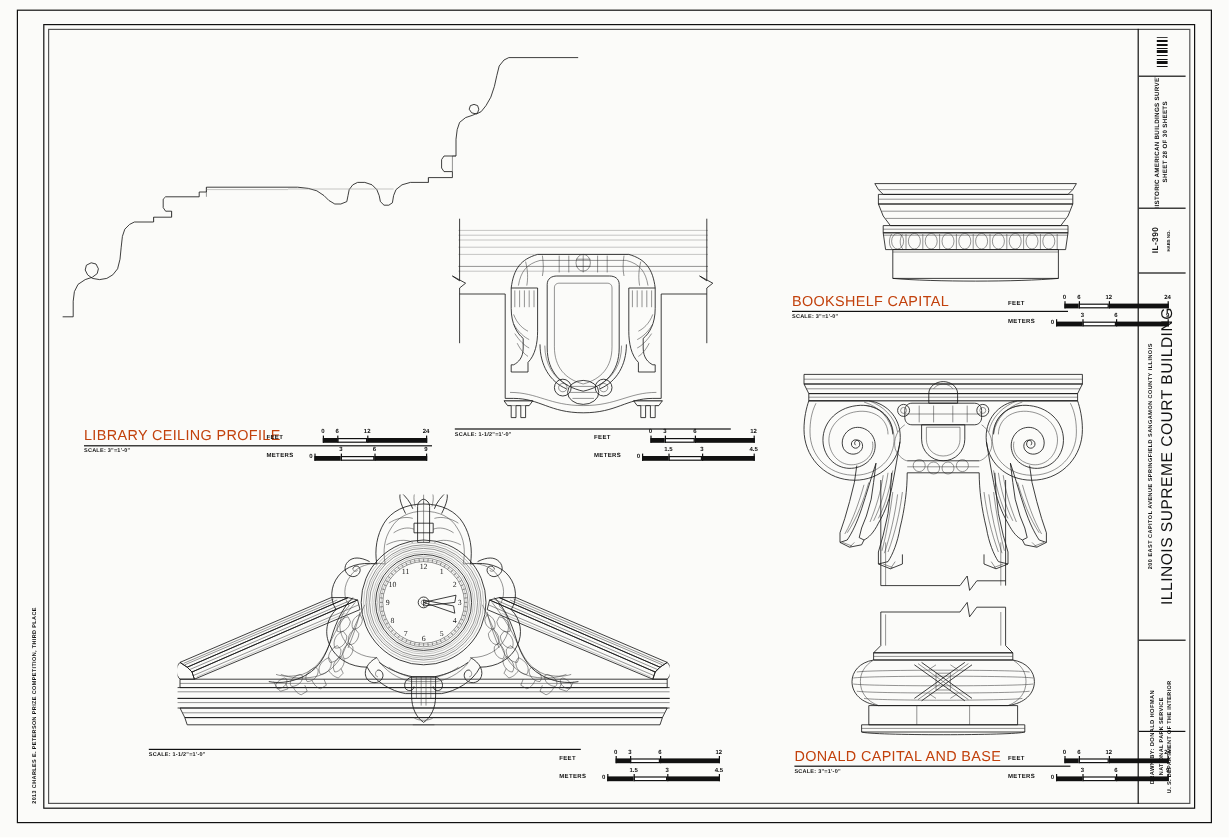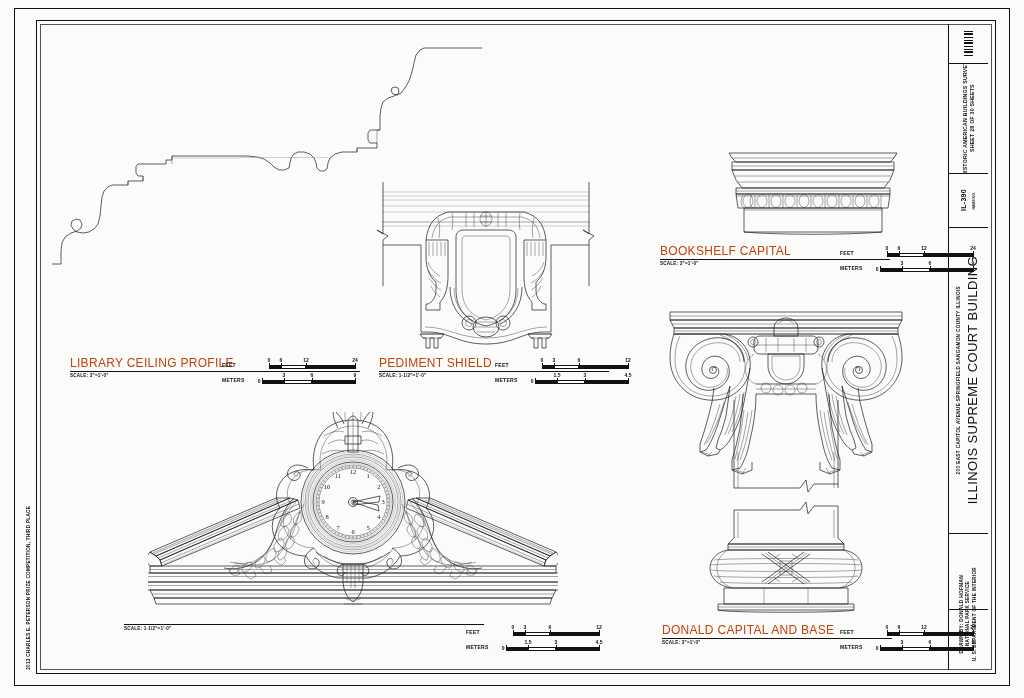--- a/index.html
+++ b/index.html
@@ -372,21 +372,20 @@
       <circle class="ln-thin" cx="127" cy="141" r="3.5"></circle>
 
       <path class="ln" d="M44 152 L68 152 L65 156 L62 156 L62 166 L58 166 L58 156 L54 156 L54 166 L50 166 L50 156 L47 156 Z"></path>
       <path class="ln-thin" d="M44 152 L68 152 M47 156 L65 156"></path>
       <path class="ln" d="M152 152 L176 152 L173 156 L170 156 L170 166 L166 166 L166 156 L162 156 L162 166 L158 166 L158 156 L155 156 Z"></path>
       <path class="ln-thin" d="M152 152 L176 152 M155 156 L173 156"></path>
     </svg>
   </div>
 
   <div class="caption" style="left:379px; top:356px; width:230px;">
-    <div class="cap-title">PEDIMENT SHIELD</div>
     <div class="cap-rule"></div>
     <div class="cap-scale">SCALE: 1-1/2"=1'-0"</div>
   </div>
 
   <div class="scalebars" style="left:495px; top:356px;">
     <div class="sb-row">
       <span class="sb-label">FEET</span>
       <div class="sb-graphic" style="width:100px;height:13px;">
         <div class="sb-bar fill" style="left:13px;width:12px;"></div>
         <div class="sb-bar open" style="left:25px;width:25px;"></div>

